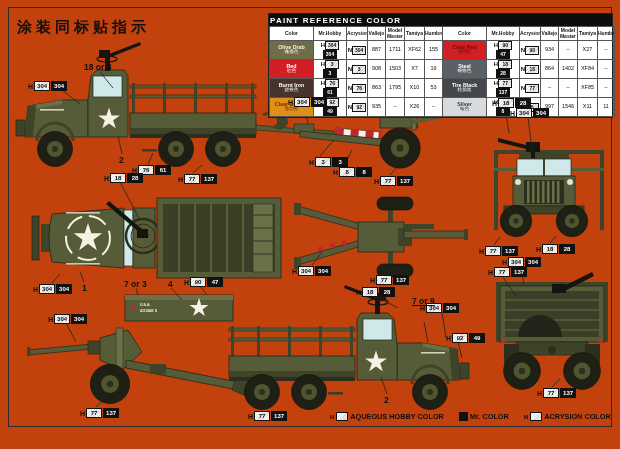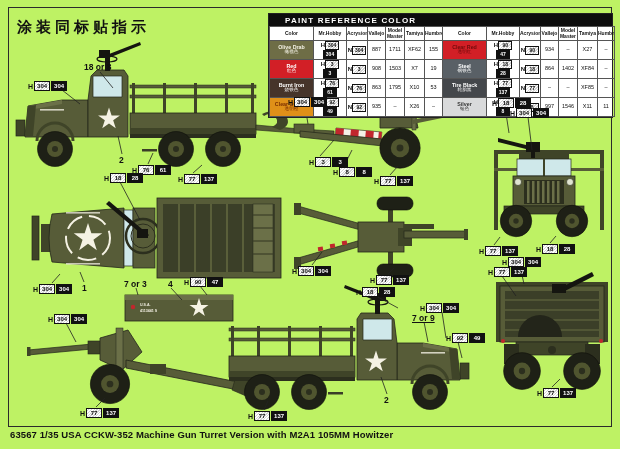--- a/index.html
+++ b/index.html
@@ -1,26 +1,26 @@
 <!DOCTYPE html>
 <html><head>
 <meta charset="utf-8">
 <style>
   html,body{margin:0;padding:0;background:#fff;}
-  #page{position:relative;width:620px;height:449px;background:#bef264;overflow:hidden;
+  #page{position:relative;width:620px;height:449px;background:#c2410c;overflow:hidden;
         font-family:"Liberation Sans","DejaVu Sans",sans-serif;color:#111;}
   #frame{position:absolute;left:8px;top:7px;width:604px;height:420px;border:1.3px solid #2b2b2b;box-sizing:border-box;}
   #illus{position:absolute;left:0;top:0;width:620px;height:449px;}
   
   #title{position:absolute;left:17px;top:18px;line-height:1.25;}
   #title .zh{font-size:15px;font-weight:bold;letter-spacing:4px;}
   #title .en{font-size:13.5px;font-weight:bold;}
   
   #ptable{position:absolute;left:268px;top:13px;width:345px;background:#fff;border:1.4px solid #222;box-sizing:border-box;}
-  #ptable .bar{background:#0d0d0d;color:#fff;font-size:8px;font-weight:bold;letter-spacing:1.2px;padding:2px 4px 1px 16px;}
+  #ptable .bar{background:#0d0d0d;color:#fff;font-size:8px;font-weight:bold;letter-spacing:1.2px;padding:2px 4px 1px 1px;}
   #ptable table{width:100%;border-collapse:collapse;table-layout:fixed;}
   #ptable th,#ptable td{border:0.7px solid #555;text-align:center;vertical-align:middle;
         font-size:5.5px;line-height:1.05;height:13px;padding:0;overflow:hidden;}
   #ptable th{font-size:5px;font-weight:bold;}
   #ptable .swname{font-size:5.3px;font-weight:bold;}
   #ptable .swzh{font-size:4.6px;}
   .hbox{display:inline-block;min-width:10px;padding:0 1px;height:7px;line-height:7px;text-align:center;
         border:0.8px solid #111;color:#111;font-size:5px;font-weight:bold;vertical-align:middle;
         background:repeating-linear-gradient(135deg,#fff 0,#fff 1px,#d4d4d4 1px,#d4d4d4 2px);}
   .bbox{display:inline-block;min-width:10px;padding:0 1px;height:7px;line-height:7px;text-align:center;
@@ -488,21 +488,21 @@
       <div class="callout" style="left: 356px; top: 287px;">
         <span class="pfx">H</span>
         <span class="hbox">18</span>
         <span class="bbox">28</span>
       </div>
       <div class="callout" style="left: 420px; top: 303px;">
         <span class="pfx">H</span>
         <span class="hbox">304</span>
         <span class="bbox">304</span>
       </div>
-      <div class="decal" style="left: 412px; top: 313px; text-decoration: underline;">7 or 9</div>
+      <div class="decal" style="left: 412px; top: 296px; text-decoration: underline;">7 or 9</div>
       <div class="callout" style="left: 446px; top: 333px;">
         <span class="pfx">H</span>
         <span class="hbox">92</span>
         <span class="bbox">49</span>
       </div>
       <div class="decal" style="left: 384px; top: 395px;">2</div>
       <div class="callout" style="left: 248px; top: 411px;">
         <span class="pfx">H</span>
         <span class="hbox">77</span>
         <span class="bbox">137</span>
@@ -537,15 +537,30 @@
         <span class="hbox">77</span>
         <span class="bbox">137</span>
       </div>
       <div class="callout" style="left: 537px; top: 388px;">
         <span class="pfx">H</span>
         <span class="hbox">77</span>
         <span class="bbox">137</span>
       </div>
     </div>
 
-
-  <div id="caption">63567 1/35 USA CCKW-352 Machine Gun Turret Version with M2A1 105MM Howitzer</div>
+  <div id="legend">
+    <div class="item">
+      <span class="pfx">H</span>
+      <span class="hbox"></span>
+      <span>AQUEOUS HOBBY COLOR</span>
+    </div>
+    <div class="item">
+      <span class="bsq"></span>
+      <span>Mr. COLOR</span>
+    </div>
+    <div class="item">
+      <span class="pfx">N</span>
+      <span class="hbox"></span>
+      <span>ACRYSION COLOR</span>
+    </div>
+  </div>
+
 </div>
 
 </body></html>

